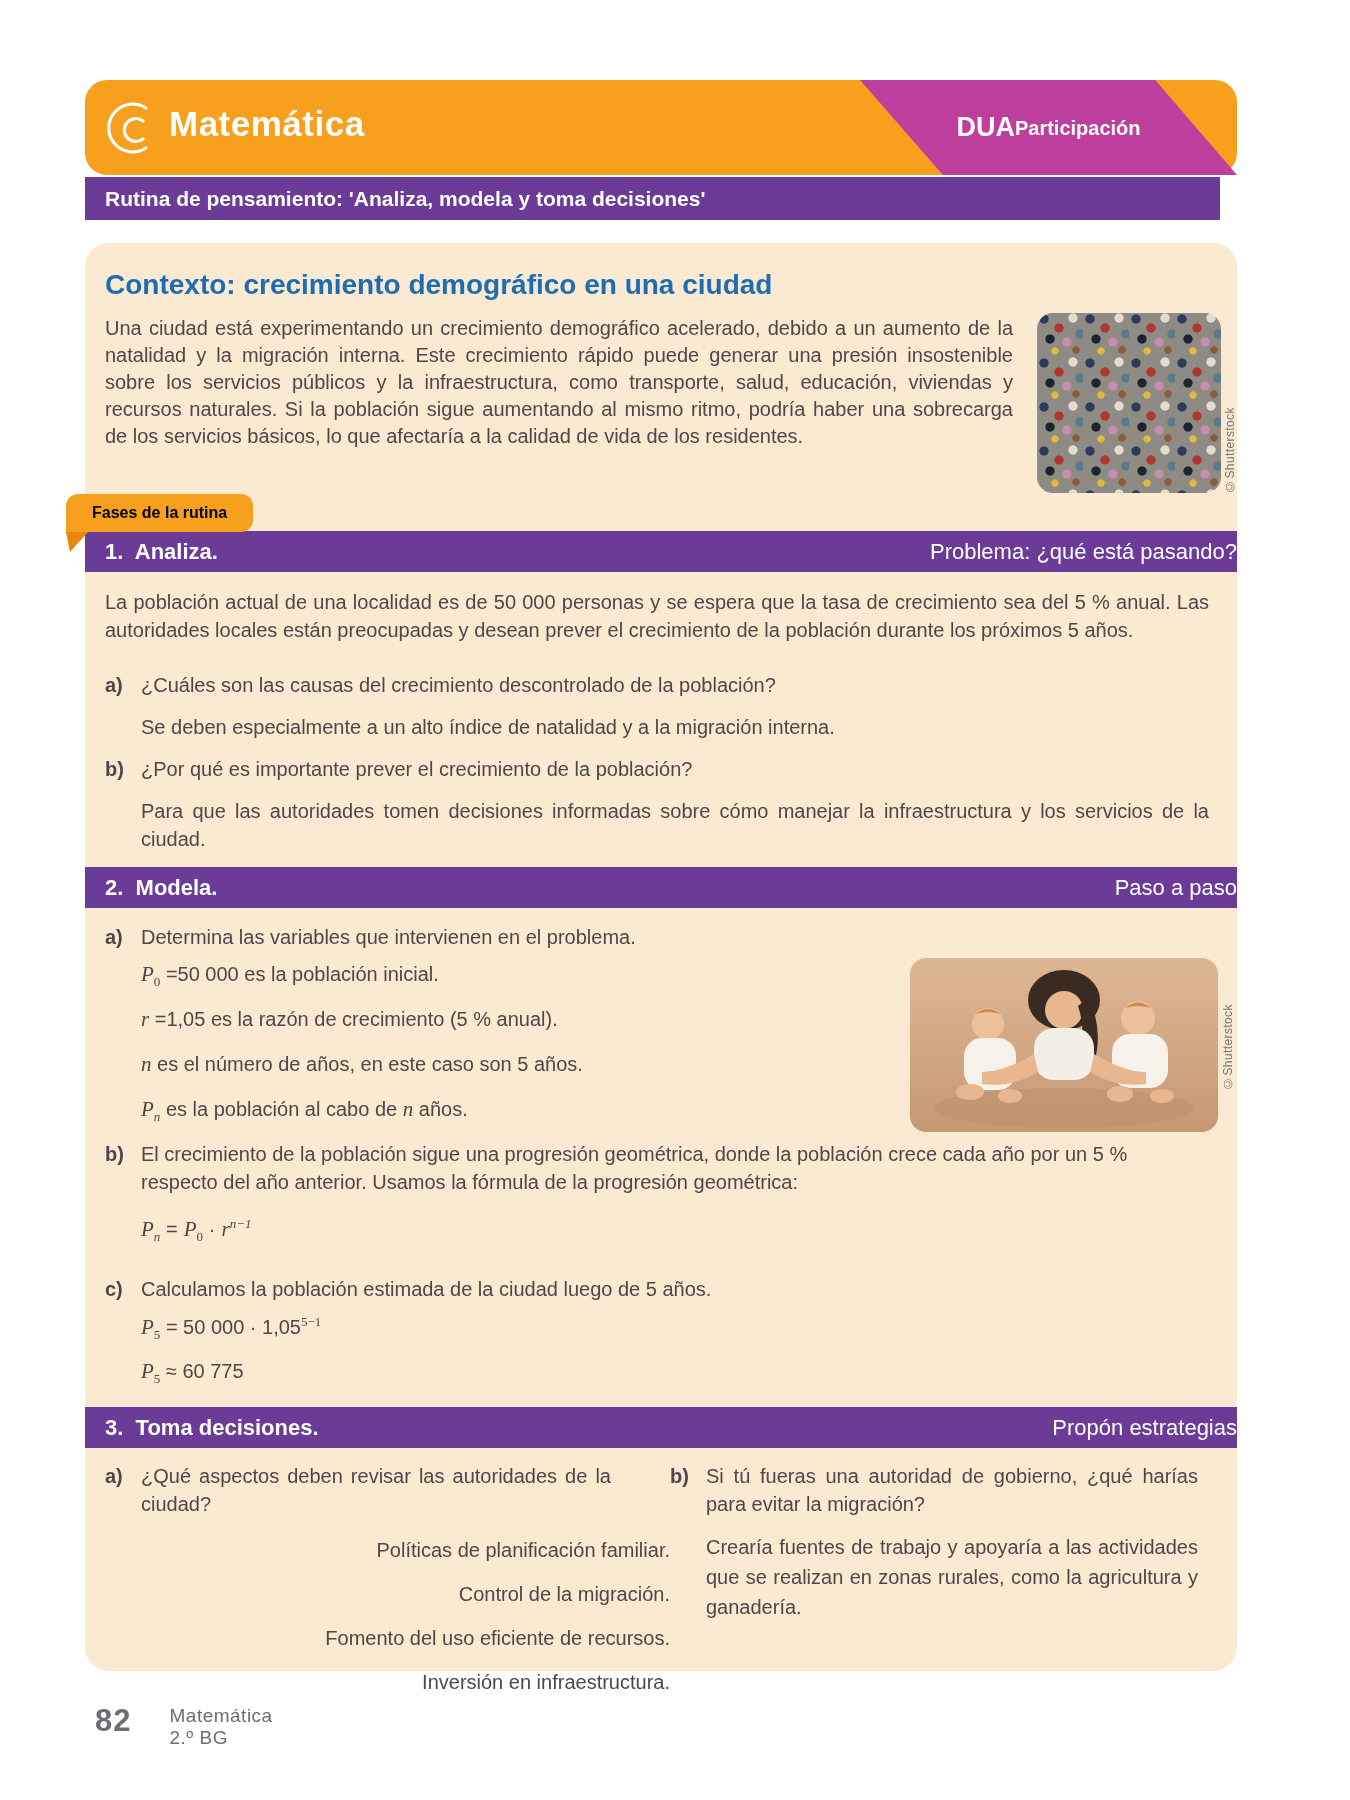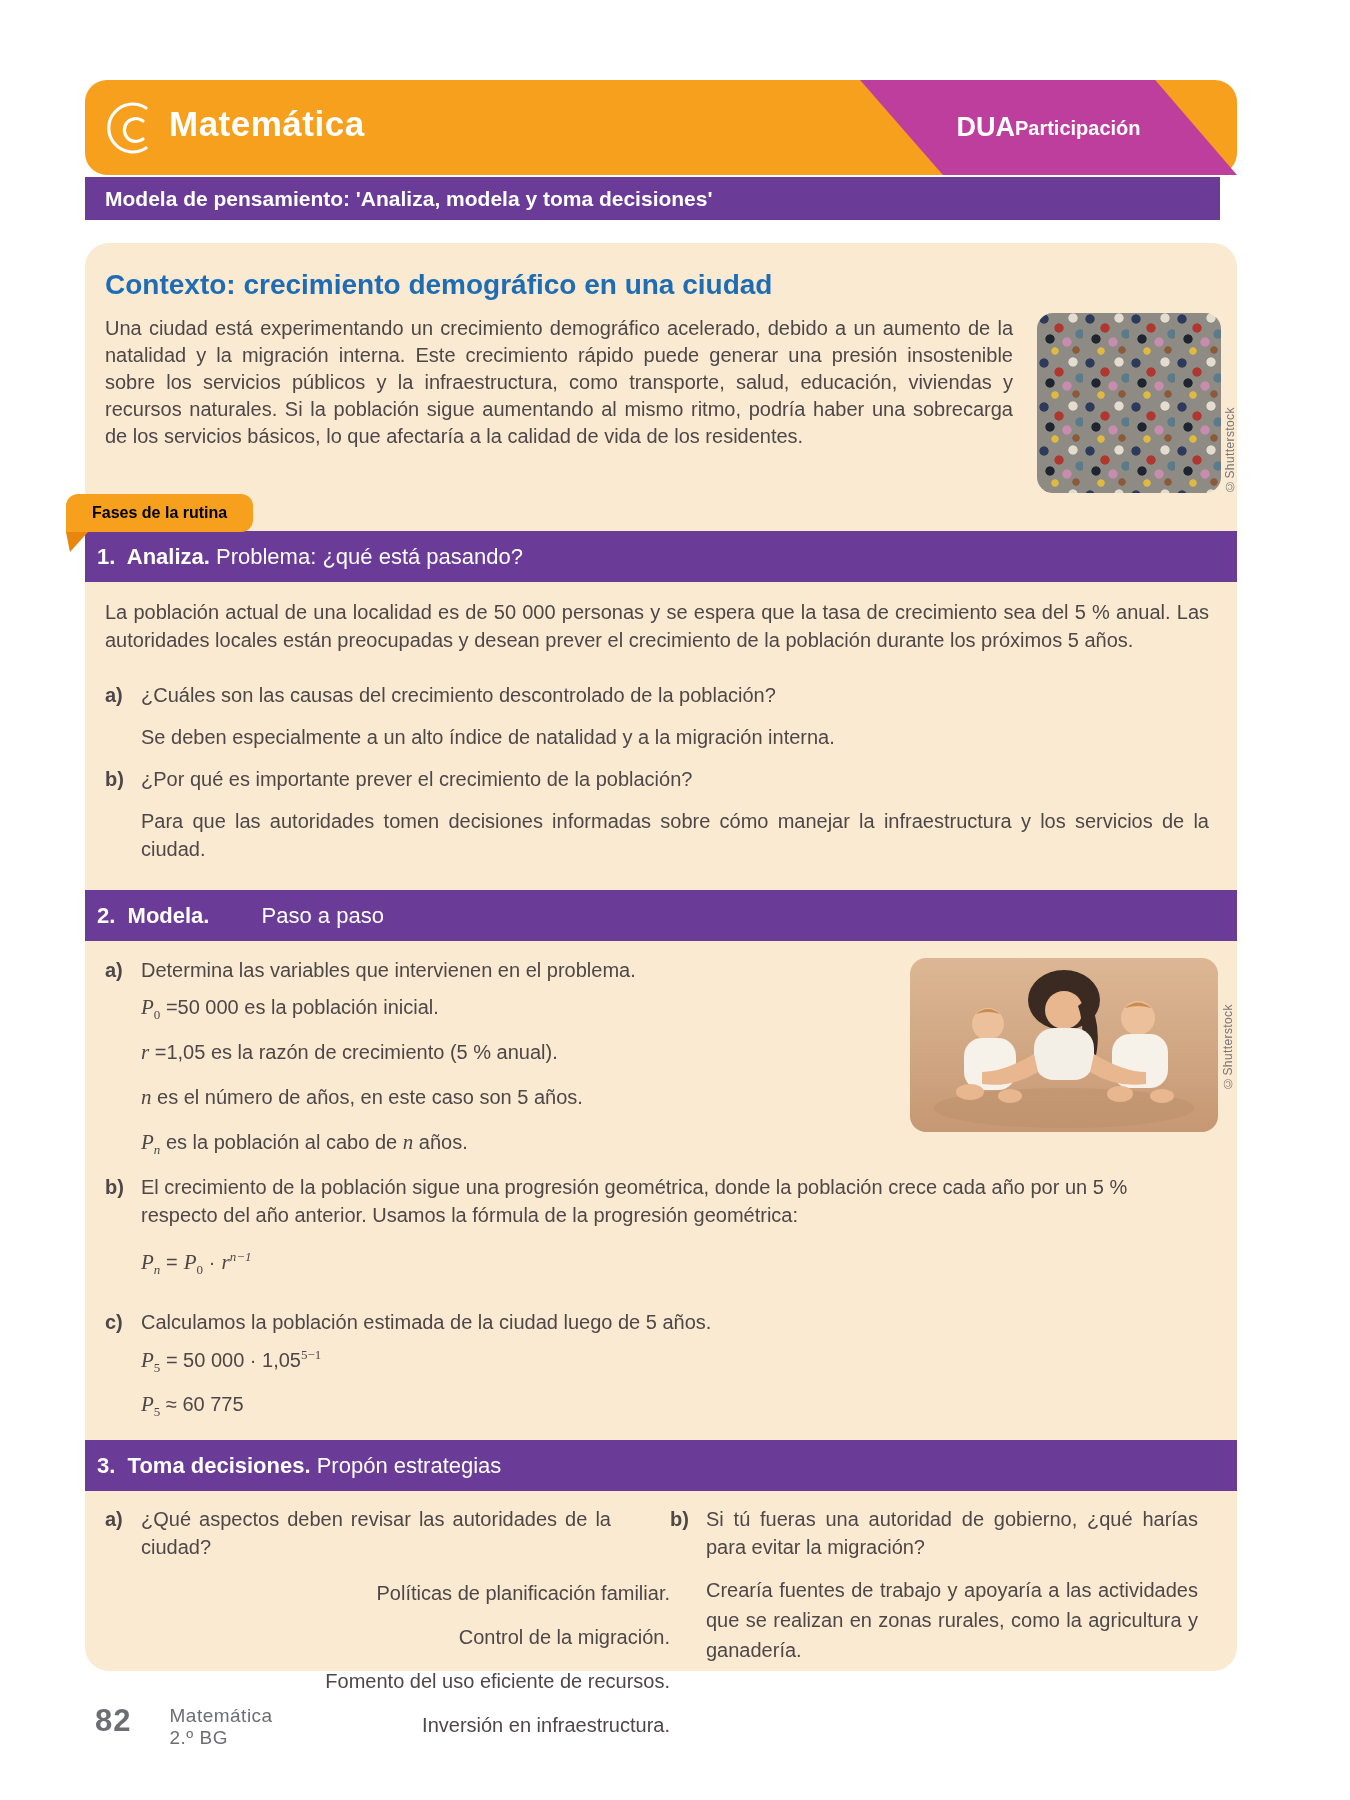--- a/index.html
+++ b/index.html
@@ -51,26 +51,26 @@
 
   
   .phases-tab { position:absolute; left:-19px; top:251px; z-index:2;
                 background:#F6A01E; color:#000000; font-size:16px; font-weight:700;
                 height:38px; line-height:38px; padding:0 26px;
                 border-radius:12px 12px 12px 0; }
   .phases-tab::after { content:""; position:absolute; left:0; top:100%; width:22px; height:20px;
                        background:#E8860D; clip-path:polygon(0 0, 100% 0, 18% 100%); }
 
   
-  .section-bar { margin-top:0; width:100%; height:51px; background:#6A3B97; color:#fff;
-                 display:flex; align-items:center; padding-left:12px; font-size:22px; }
+  .section-bar { margin-top:0; width:100%; height:41px; background:#6A3B97; color:#fff;
+                 display:flex; align-items:center; padding-left:20px; font-size:22px;justify-content:space-between; }
   .sb-bold { font-weight:700; white-space:pre; }
   .sb-rest { font-weight:400; white-space:pre; }
   .bar1 { margin-top:81px; }
-  .bar2 { margin-top:27px;gap:46px; }
+  .bar2 { margin-top:14px;gap:46px; }
   .bar3 { margin-top:14px; }
 
   .intro { margin-top:16px; font-size:20px; line-height:28px; text-align:justify; }
 
   .qa-item { margin-top:14px; display:flex; font-size:20px; line-height:28px; }
   .qa-first { margin-top:27px; }
   .item-label { width:36px; flex:0 0 36px; font-weight:700; }
   .item-body { flex:1; }
   .answer { margin-top:14px; margin-left:36px; font-size:20px; line-height:28px; text-align:justify; }
 
@@ -114,21 +114,21 @@
       </svg>
     </span>
     <span class="subject-title">Matemática</span>
     <div class="dua-badge">
       <span class="dua-t">DUA</span>
       <span class="dua-s">Participación</span>
     </div>
   </div>
 
   <div class="routine-bar">
-    <span>Modela de pensamiento: 'Analiza, modela y toma decisiones'</span>
+    <span>Rutina de pensamiento: 'Analiza, modela y toma decisiones'</span>
   </div>
 
   <div class="panel">
 
     <div class="pad">
       <div class="context-title">Contexto: crecimiento demográfico en una ciudad</div>
       <div class="context-paragraph">Una ciudad está experimentando un crecimiento demográfico acelerado, debido a un aumento de la natalidad y la migración interna. Este crecimiento rápido puede generar una presión insostenible sobre los servicios públicos y la infraestructura, como transporte, salud, educación, viviendas y recursos naturales. Si la población sigue aumentando al mismo ritmo, podría haber una sobrecarga de los servicios básicos, lo que afectaría a la calidad de vida de los residentes.</div>
     </div>
 
     <div class="crowd-photo"></div>

